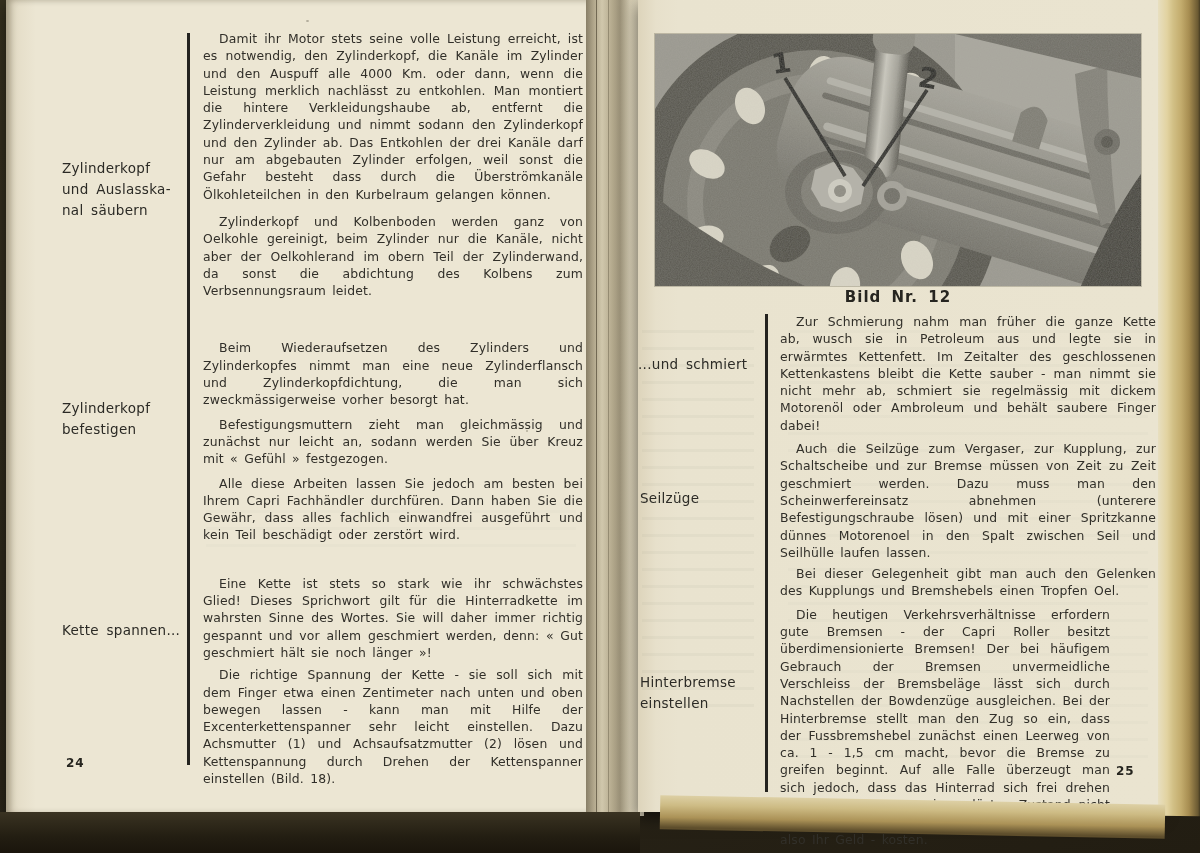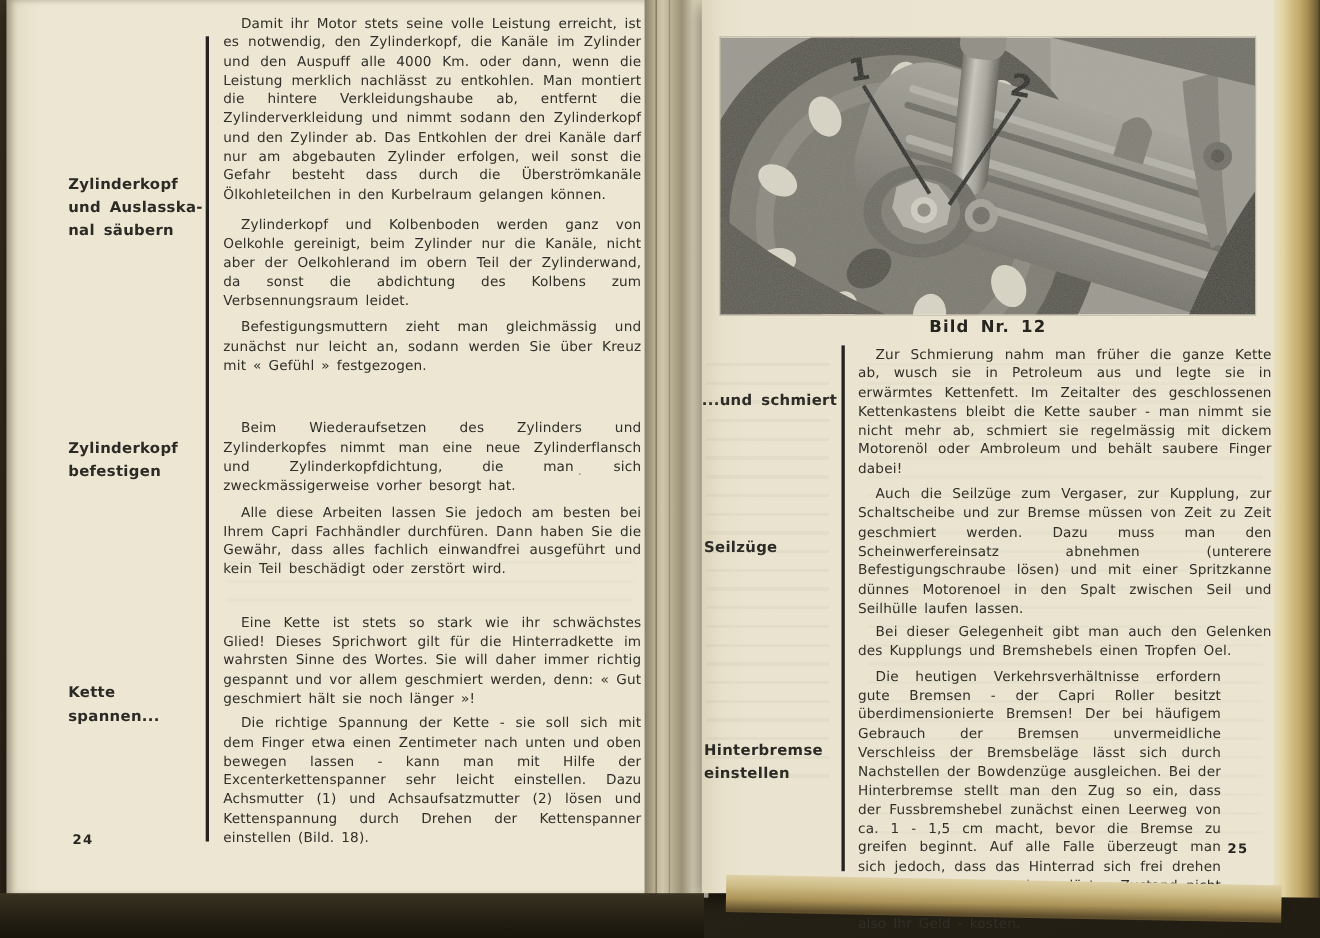--- a/index.html
+++ b/index.html
@@ -38,21 +38,21 @@
     background:linear-gradient(180deg,#ddd0a5 0,#cdbb84 10px,#ab9257 22px,#5e4e2c 32px);
     transform:rotate(1.1deg);
   }
   .edge-bottom-left{
     position:absolute;left:0;top:812px;width:640px;height:41px;
     background:linear-gradient(180deg,#3a3322 0,#231e12 60%,#1a150c 100%);
   }
 
   .rule{position:absolute;width:3px;background:#24231f;}
   .margin-label{
-    position:absolute;font-weight:bold;font-size:13.5px;line-height:21px;
+    position:absolute;font-weight:normal;font-size:13.5px;line-height:21px;
     color:#2b2a25;white-space:pre-line;letter-spacing:.3px;word-spacing:3px;
   }
   .pagenum{position:absolute;font-weight:bold;font-size:12px;color:#26251f;letter-spacing:1px;}
   .textcol{position:absolute;}
   .textcol p{
     margin:0;font-size:12.4px;line-height:17.3px;color:#312f29;
     text-align:justify;text-indent:16px;letter-spacing:.15px;word-spacing:2.2px;
   }
   
   .ghost{
@@ -80,25 +80,25 @@
 und Auslasska-
 nal säubern</div>
 
   <div class="margin-label" style="left:56px;top:398px;width:125px;">Zylinderkopf
 befestigen</div>
 
   <div class="margin-label" style="left:56px;top:620px;width:130px;">Kette spannen...</div>
 
   <div class="pagenum" style="left:60px;top:756px;">24</div>
 
-  <div class="textcol" style="left:197px;top:12px;width:380px;">
+  <div class="textcol" style="left:197px;top:30px;width:380px;">
     <p>Damit ihr Motor stets seine volle Leistung erreicht, ist es notwendig, den Zylinderkopf, die Kanäle im Zylinder und den Auspuff alle 4000 Km. oder dann, wenn die Leistung merklich nachlässt zu entkohlen. Man montiert die hintere Verkleidungshaube ab, entfernt die Zylinderverkleidung und nimmt sodann den Zylinderkopf und den Zylinder ab. Das Entkohlen der drei Kanäle darf nur am abgebauten Zylinder erfolgen, weil sonst die Gefahr besteht dass durch die Überströmkanäle Ölkohleteilchen in den Kurbelraum gelangen können.</p>
     <p style="margin-top:10px;">Zylinderkopf und Kolbenboden werden ganz von Oelkohle gereinigt, beim Zylinder nur die Kanäle, nicht aber der Oelkohlerand im obern Teil der Zylinderwand, da sonst die abdichtung des Kolbens zum Verbsennungsraum leidet.</p>
+    <p style="margin-top:40px;">Beim Wiederaufsetzen des Zylinders und Zylinderkopfes nimmt man eine neue Zylinderflansch und Zylinderkopfdichtung, die man sich zweckmässigerweise vorher besorgt hat.</p>
     <p style="margin-top:7px;">Befestigungsmuttern zieht man gleichmässig und zunächst nur leicht an, sodann werden Sie über Kreuz mit « Gefühl » festgezogen.</p>
-    <p style="margin-top:40px;">Beim Wiederaufsetzen des Zylinders und Zylinderkopfes nimmt man eine neue Zylinderflansch und Zylinderkopfdichtung, die man sich zweckmässigerweise vorher besorgt hat.</p>
     <p style="margin-top:7px;">Alle diese Arbeiten lassen Sie jedoch am besten bei Ihrem Capri Fachhändler durchfüren. Dann haben Sie die Gewähr, dass alles fachlich einwandfrei ausgeführt und kein Teil beschädigt oder zerstört wird.</p>
     <p style="margin-top:31px;">Eine Kette ist stets so stark wie ihr schwächstes Glied! Dieses Sprichwort gilt für die Hinterradkette im wahrsten Sinne des Wortes. Sie will daher immer richtig gespannt und vor allem geschmiert werden, denn: « Gut geschmiert hält sie noch länger »!</p>
     <p style="margin-top:5px;">Die richtige Spannung der Kette - sie soll sich mit dem Finger etwa einen Zentimeter nach unten und oben bewegen lassen - kann man mit Hilfe der Excenterkettenspanner sehr leicht einstellen. Dazu Achsmutter (1) und Achsaufsatzmutter (2) lösen und Kettenspannung durch Drehen der Kettenspanner einstellen (Bild. 18).</p>
   </div>
 
   <div class="ghost light" style="left:200px;top:510px;width:370px;height:40px;"></div>
   <div class="speck" style="left:300px;top:20px;width:3px;height:2px;"></div>
   <div class="speck" style="left:520px;top:430px;width:2px;height:2px;"></div>
 </div>
 

